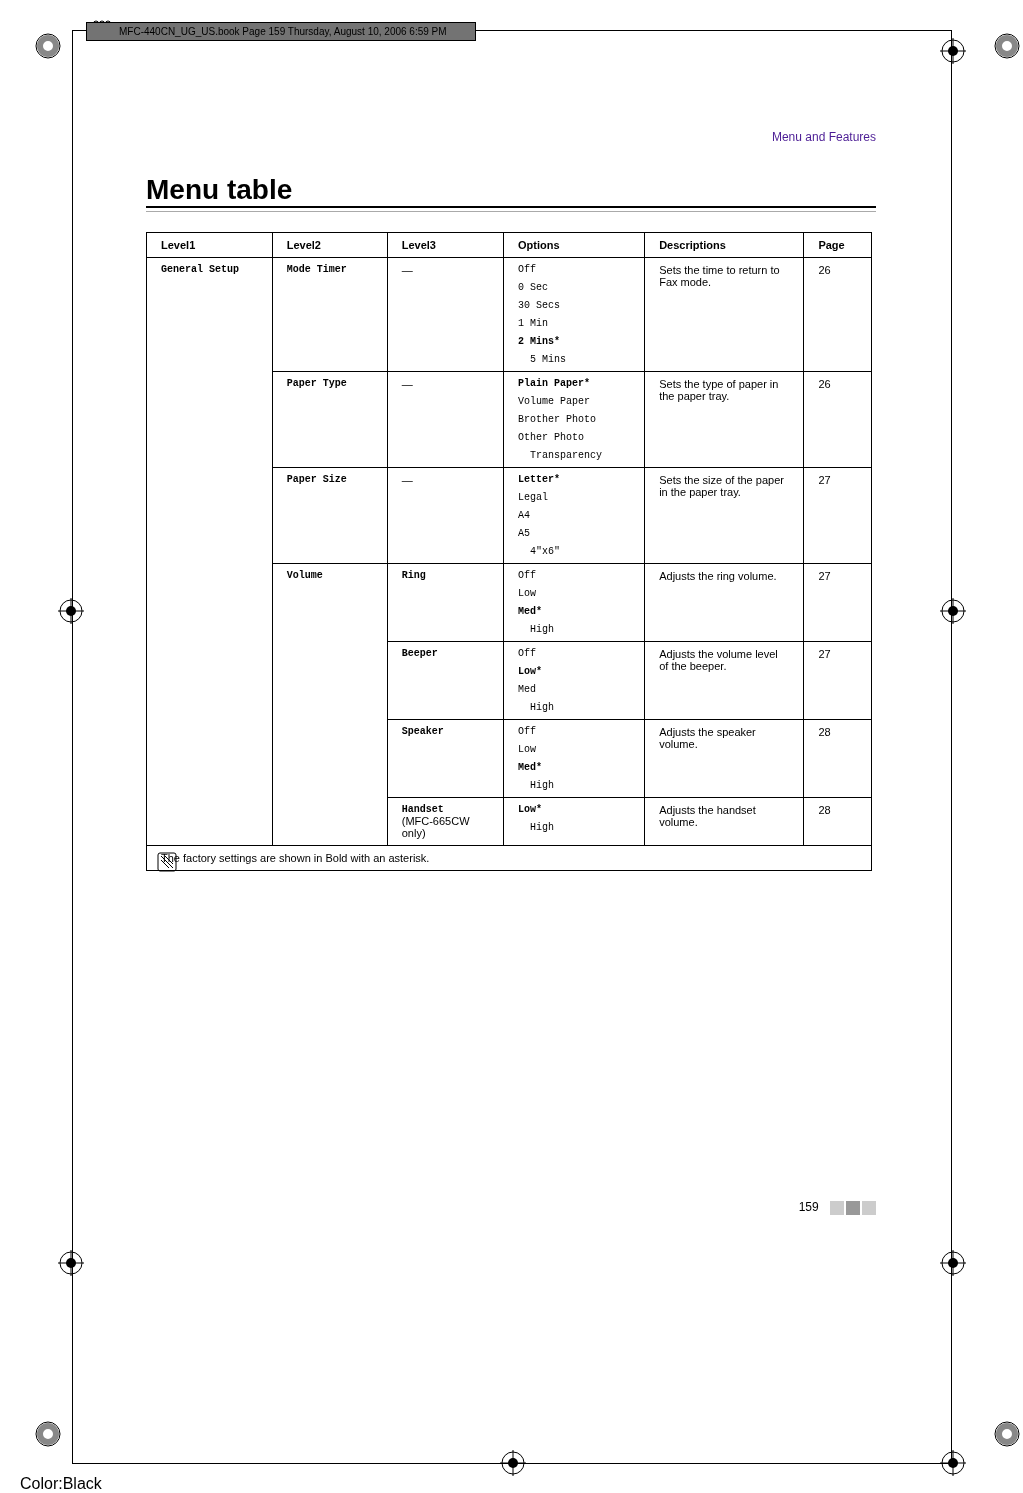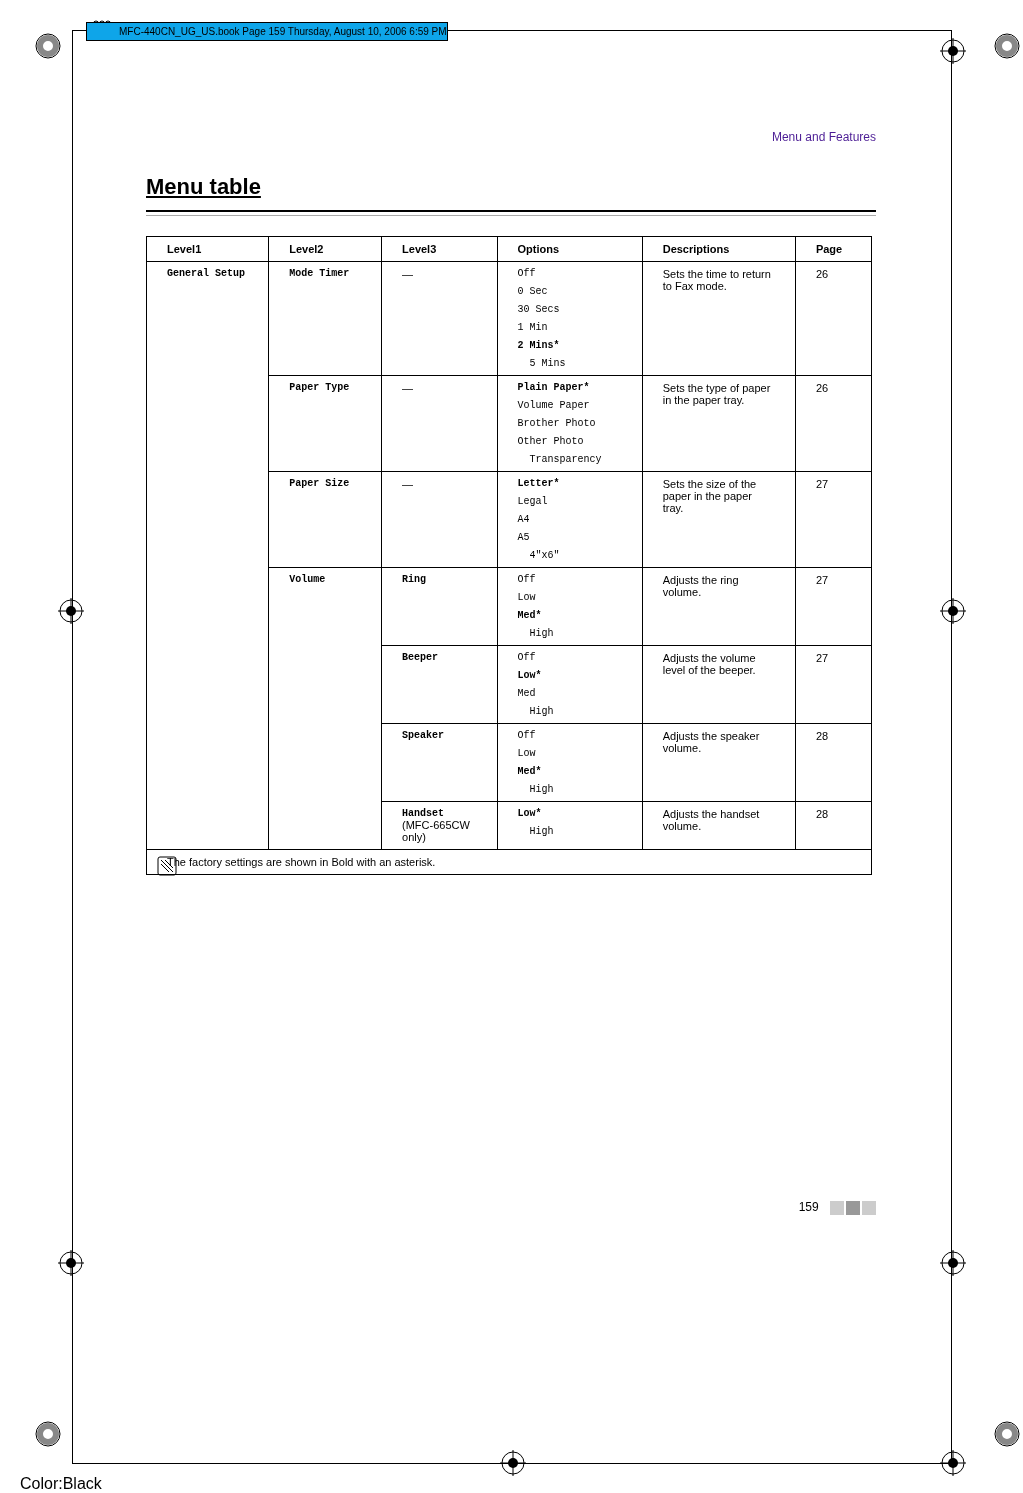--- a/index.html
+++ b/index.html
@@ -19,45 +19,44 @@
   }
   .page-frame {
     position: absolute;
     left: 72px; top: 30px;
     width: 878px; height: 1432px;
     border: 1px solid #000;
   }
   .book-label {
     position: absolute;
     left: 86px; top: 22px;
-    background: #0ea5e9;
-    padding: 3px 0 3px 32px;
+    background: #737373;
+    padding: 3px 28px 3px 32px;
     font-size: 10px;
     border: 0.5px solid #000;
   }
   .spiral-icon {
     position: absolute;
     left: 90px; top: 20px;
   }
   .content {
     position: absolute;
     left: 146px; top: 130px;
     width: 730px;
   }
   .running-head {
     text-align: right;
     font-size: 12px;
     color: #4c1d95;
     margin-bottom: 30px;
   }
   h2.section-title {
-    font-size: 22px;
+    font-size: 28px;
     font-weight: bold;
-    margin: 0 0 10px 0;
-    text-decoration: underline;
+    margin: 0 0 0 0;
   }
   .section-rule {
     border-top: 2px solid #000;
     border-bottom: 1px solid #aaa;
     height: 3px;
     margin-bottom: 20px;
   }
   .intro-text {
     font-size: 13px;
     line-height: 1.5;
@@ -90,21 +89,21 @@
   .menu-btn-inner {
     width: 18px; height: 6px; background: #666; margin-top: 6px; border-radius:1px;
   }
   table.menu-table {
     border-collapse: collapse;
     width: 726px;
     font-size: 11px;
   }
   table.menu-table th, table.menu-table td {
     border: 0.5px solid #000;
-    padding: 6px 20px;
+    padding: 6px 14px;
     vertical-align: top;
     text-align: left;
   }
   table.menu-table th {
     font-weight: bold;
     background: #fff;
   }
   .col-l1 { width: 112px; }
   .col-l2 { width: 100px; }
   .col-l3 { width: 100px; }

